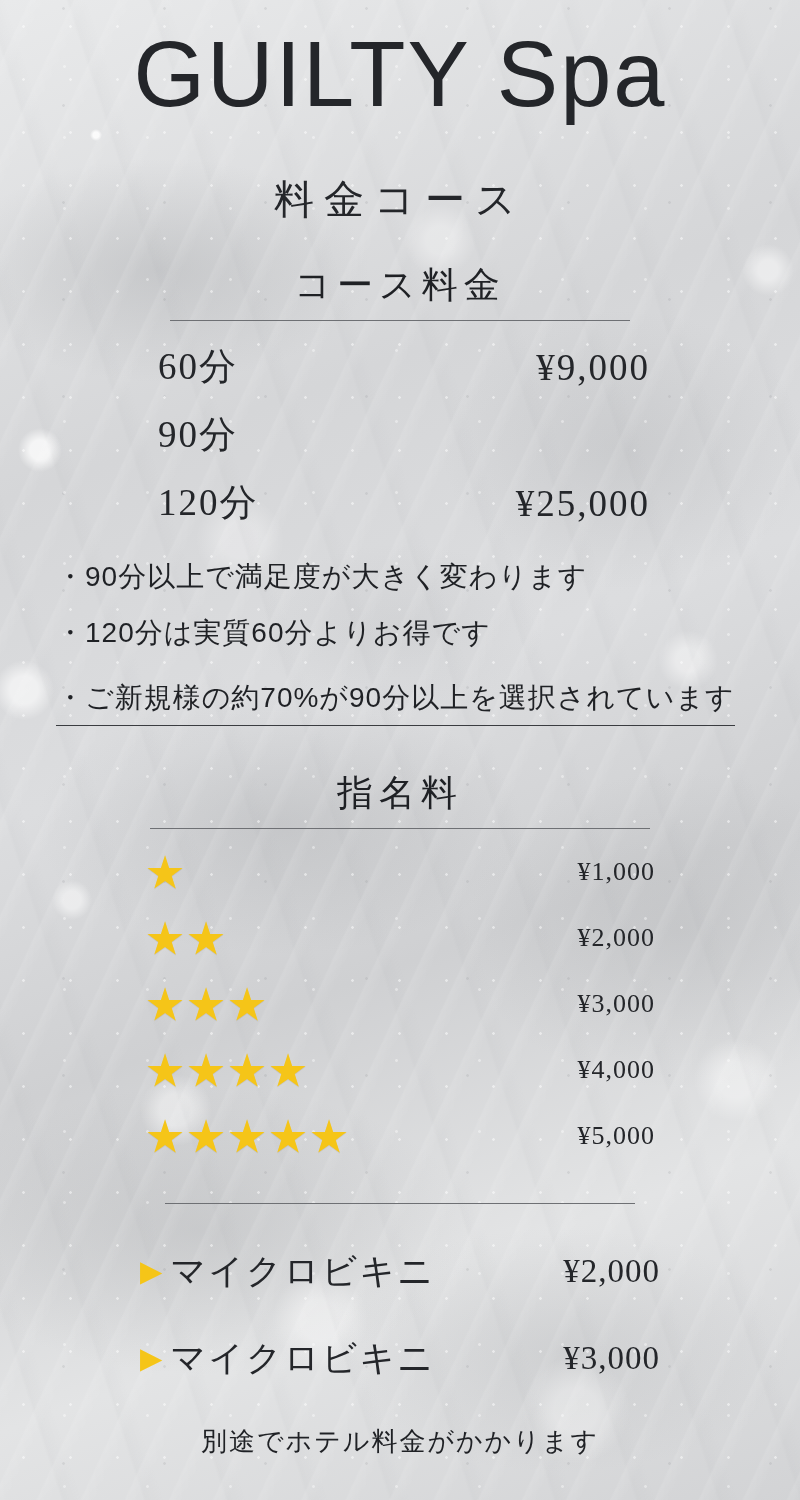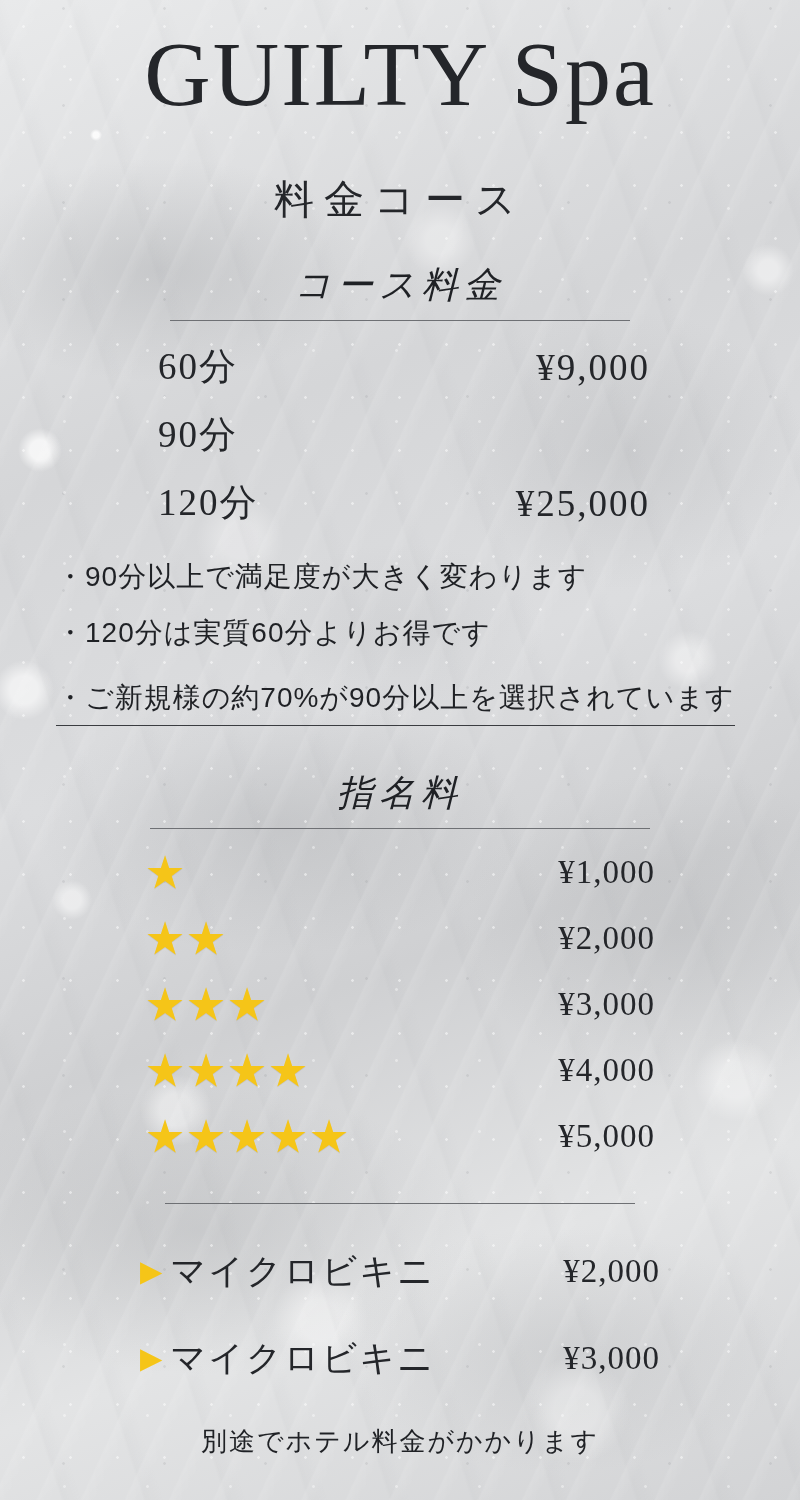--- a/index.html
+++ b/index.html
@@ -84,21 +84,21 @@
   .content {
     position: relative;
     z-index: 2;
     width: 100%;
     height: 100%;
   }
 
   
   .brand {
     text-align: center;
-    font-family: Liberation Serif, serif;
+    font-family: Liberation Sans, sans-serif;
     font-size: 92px;
     line-height: 1;
     letter-spacing: 2px;
     color: #24262a;
     padding-top: 28px;
     white-space: nowrap;
   }
 
   .page-title {
     text-align: center;
@@ -110,21 +110,20 @@
   }
 
   
   .section { margin-top: 34px; }
   .section-head {
     text-align: center;
     font-family: "Liberation Serif", "DejaVu Serif", serif;
     font-size: 36px;
     letter-spacing: 6px;
     color: #1f2125;
-    font-style: italic;
   }
   .rule {
     height: 1px;
     background: #6e7074;
     margin: 10px auto 0;
   }
   .rule.w-course { width: 460px; }
   .rule.w-nomination { width: 500px; }
   .rule.w-option { width: 470px; }
 
@@ -173,21 +172,21 @@
   .stars {
     color: #f5c518;
     font-size: 40px;
     line-height: 1;
     letter-spacing: 1px;
     white-space: nowrap;
     text-shadow: 0 1px 0 rgba(0,0,0,.07);
   }
   .star-row .value {
     font-family: "Liberation Serif", "DejaVu Serif", serif;
-    font-size: 33px;
+    font-size: 26px;
     letter-spacing: 1px;
     color: #24262a;
   }
 
   
   .rows.option { width: 520px; margin-top: 24px; }
   .option-row {
     display: flex;
     align-items: center;
     justify-content: space-between;

